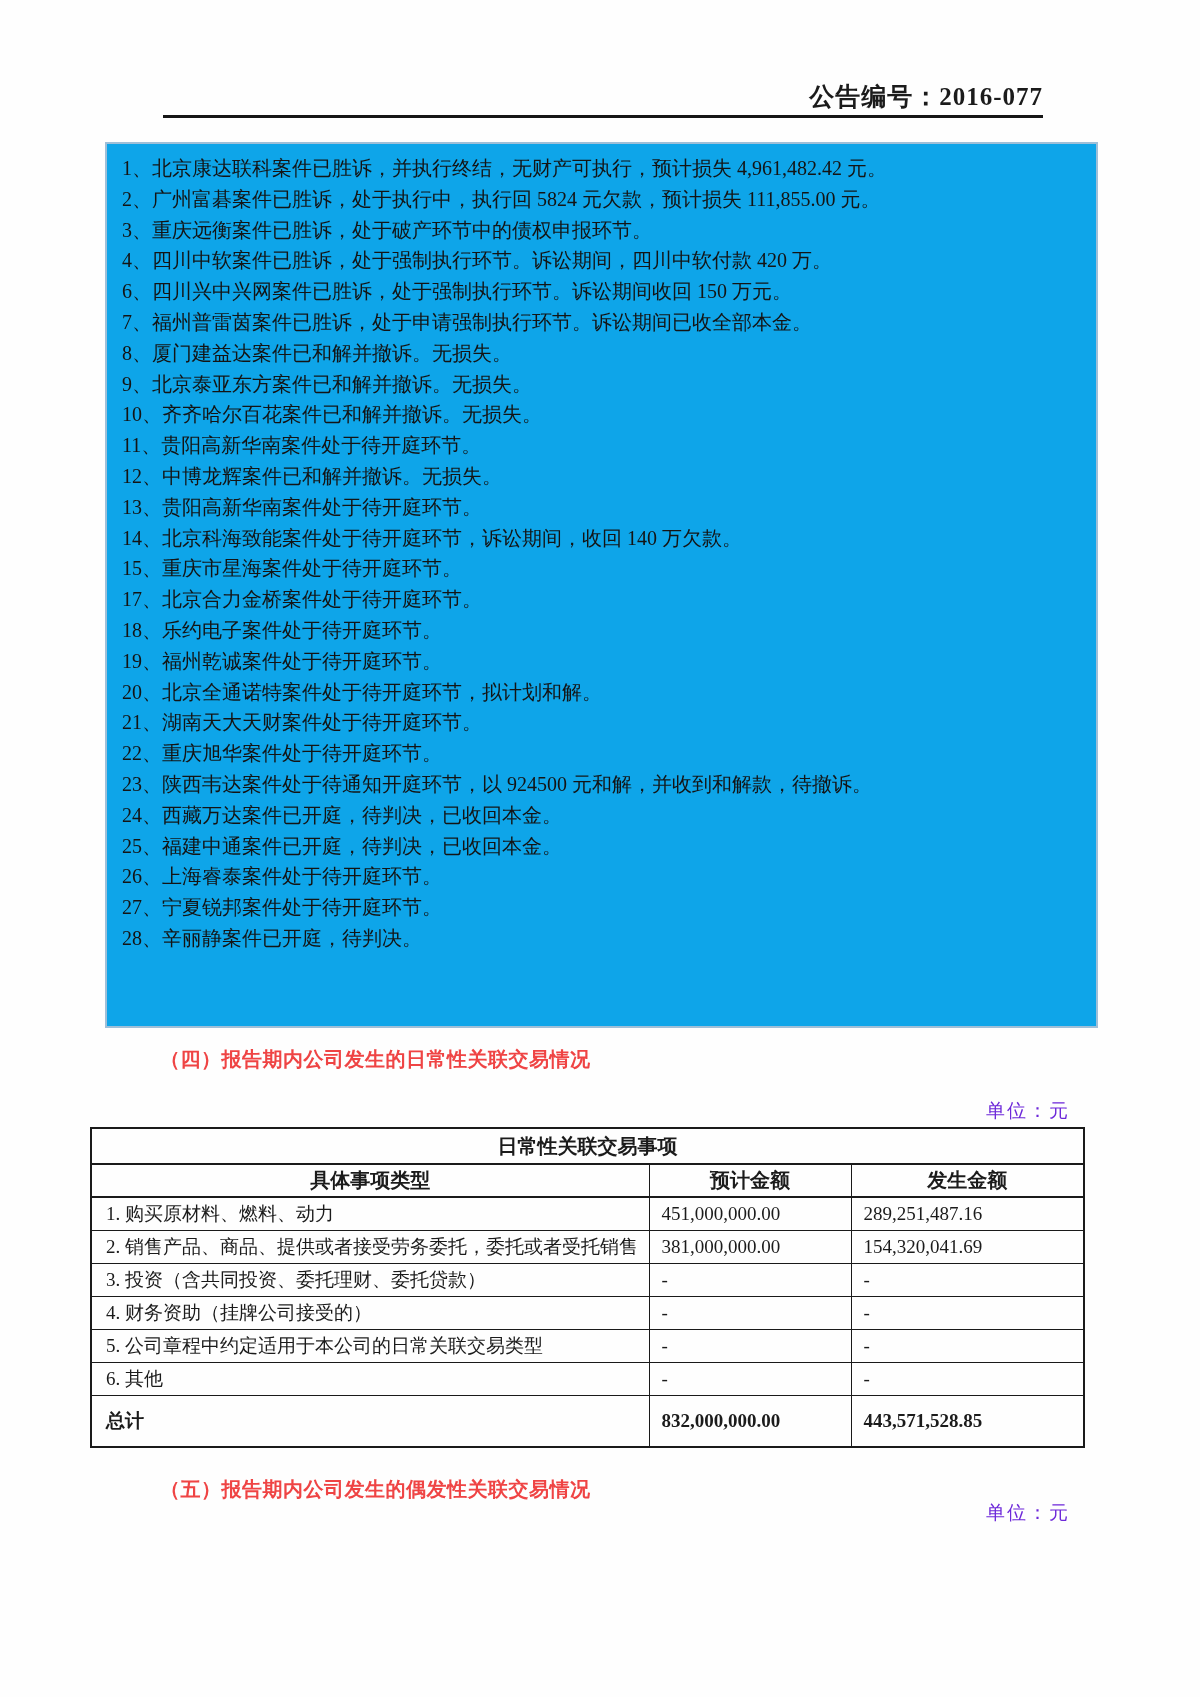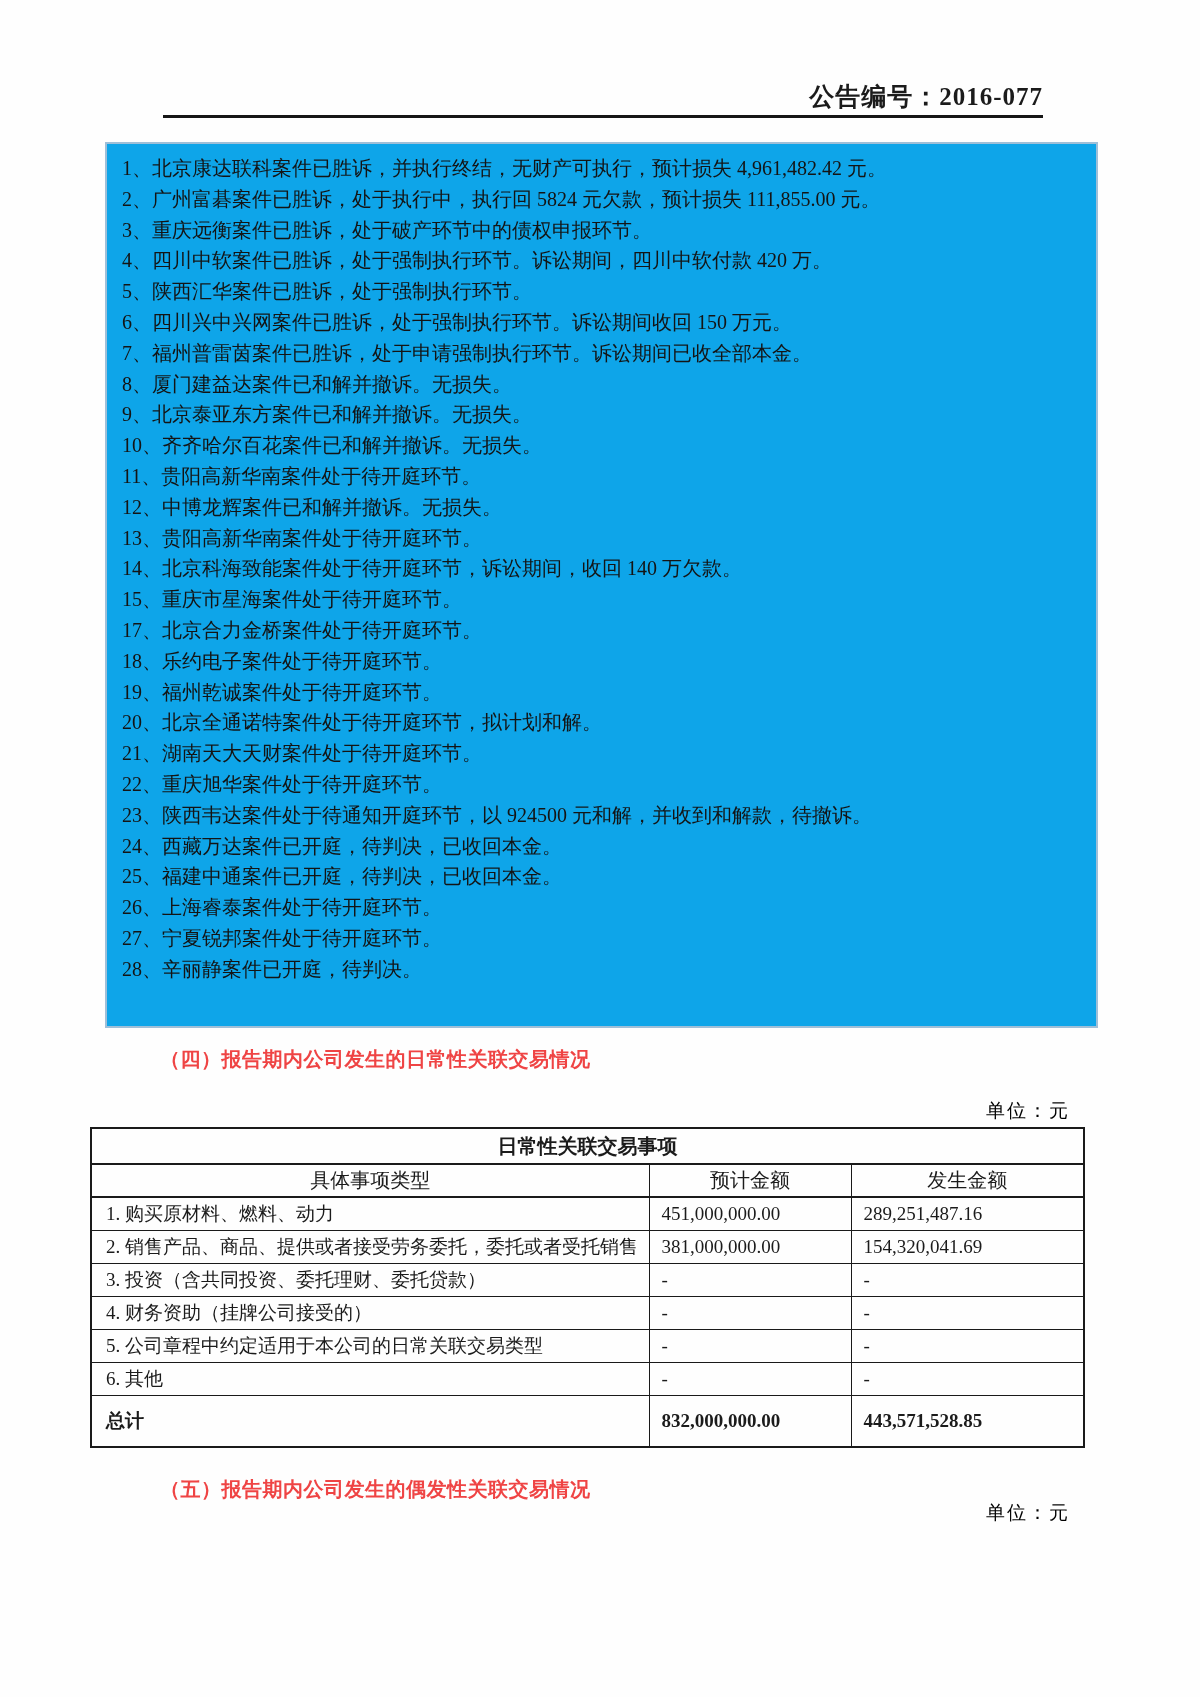--- a/index.html
+++ b/index.html
@@ -40,21 +40,21 @@
   .sec-heading {
     position: absolute; left: 160px;
     font-size: 20px; font-weight: bold; color: #ef4444;
     letter-spacing: 0.5px;
   }
   .sec4 { top: 1046px; }
   .sec5 { top: 1448px; margin-top: 28px; }
 
   .unit-label {
     position: absolute; right: 130px;
-    font-size: 19px; color: #000000; letter-spacing: 2px;
+    font-size: 19px; color: #6d28d9; letter-spacing: 2px;
   }
   .unit4 { top: 1098px; }
   .unit5 { top: 1500px; }
 
   
   table.rel-table {
     position: absolute; top: 1127px; left: 90px;
     width: 993px; border-collapse: collapse;
     border: 2px solid #1a1a1a;
     font-size: 19px; table-layout: fixed;
@@ -65,21 +65,21 @@
   .rel-table th, .rel-table td {
     border: 1.5px solid #1a1a1a;
     padding: 0 12px; height: 33px; vertical-align: middle;
     overflow: hidden; white-space: nowrap;
   }
   .rel-table tr.title-row th {
     height: 36px; text-align: center; font-weight: bold; font-size: 20px;
     border-bottom: 2px solid #1a1a1a;
   }
   .rel-table tr.col-head th {
-    text-align: center; font-weight: normal; font-size: 20px;
+    text-align: center; font-weight: bold; font-size: 20px;
     border-bottom: 2px solid #1a1a1a;
   }
   .rel-table td.label { text-align: left; padding-left: 14px; }
   .rel-table td.num { }
   .rel-table tr.total-row td { height: 52px; font-weight: bold; }
   .rel-table tr.total-row td.num { font-weight: bold; }
 </style>
 </head>
 <body>
 
@@ -87,21 +87,20 @@
 
   <div class="doc-number">公告编号：2016-077</div>
 
   <div class="header-rule"></div>
 
   <div class="case-box" id="case-box">
       <div class="case-item">1、北京康达联科案件已胜诉，并执行终结，无财产可执行，预计损失 4,961,482.42 元。</div>
       <div class="case-item">2、广州富碁案件已胜诉，处于执行中，执行回 5824 元欠款，预计损失 111,855.00 元。</div>
       <div class="case-item">3、重庆远衡案件已胜诉，处于破产环节中的债权申报环节。</div>
       <div class="case-item">4、四川中软案件已胜诉，处于强制执行环节。诉讼期间，四川中软付款 420 万。</div>
-      <div class="case-item">5、陕西汇华案件已胜诉，处于强制执行环节。</div>
       <div class="case-item">6、四川兴中兴网案件已胜诉，处于强制执行环节。诉讼期间收回 150 万元。</div>
       <div class="case-item">7、福州普雷茵案件已胜诉，处于申请强制执行环节。诉讼期间已收全部本金。</div>
       <div class="case-item">8、厦门建益达案件已和解并撤诉。无损失。</div>
       <div class="case-item">9、北京泰亚东方案件已和解并撤诉。无损失。</div>
       <div class="case-item">10、齐齐哈尔百花案件已和解并撤诉。无损失。</div>
       <div class="case-item">11、贵阳高新华南案件处于待开庭环节。</div>
       <div class="case-item">12、中博龙辉案件已和解并撤诉。无损失。</div>
       <div class="case-item">13、贵阳高新华南案件处于待开庭环节。</div>
       <div class="case-item">14、北京科海致能案件处于待开庭环节，诉讼期间，收回 140 万欠款。</div>
       <div class="case-item">15、重庆市星海案件处于待开庭环节。</div>

